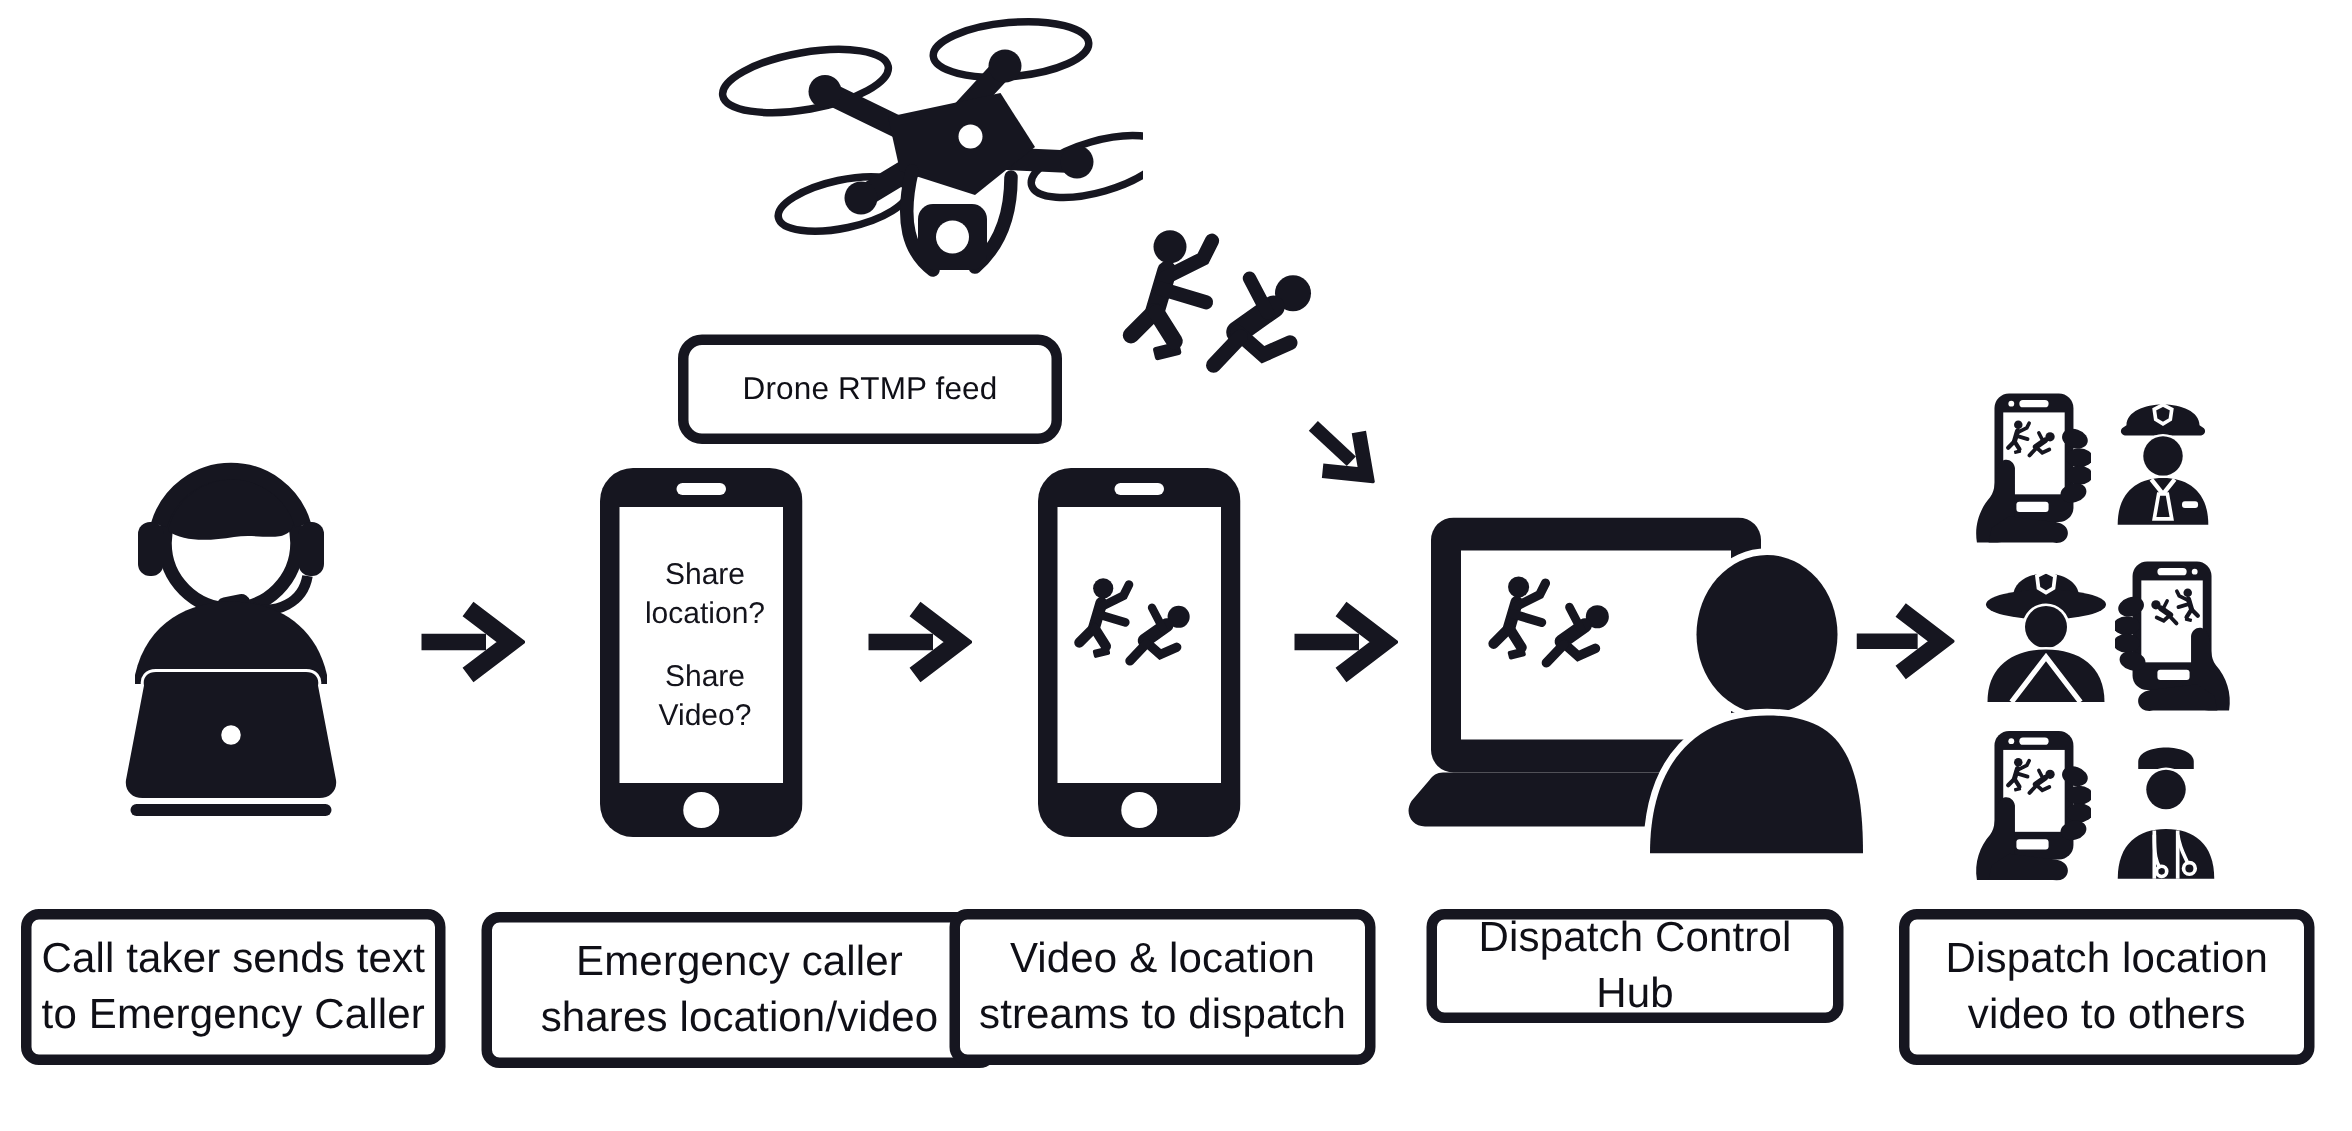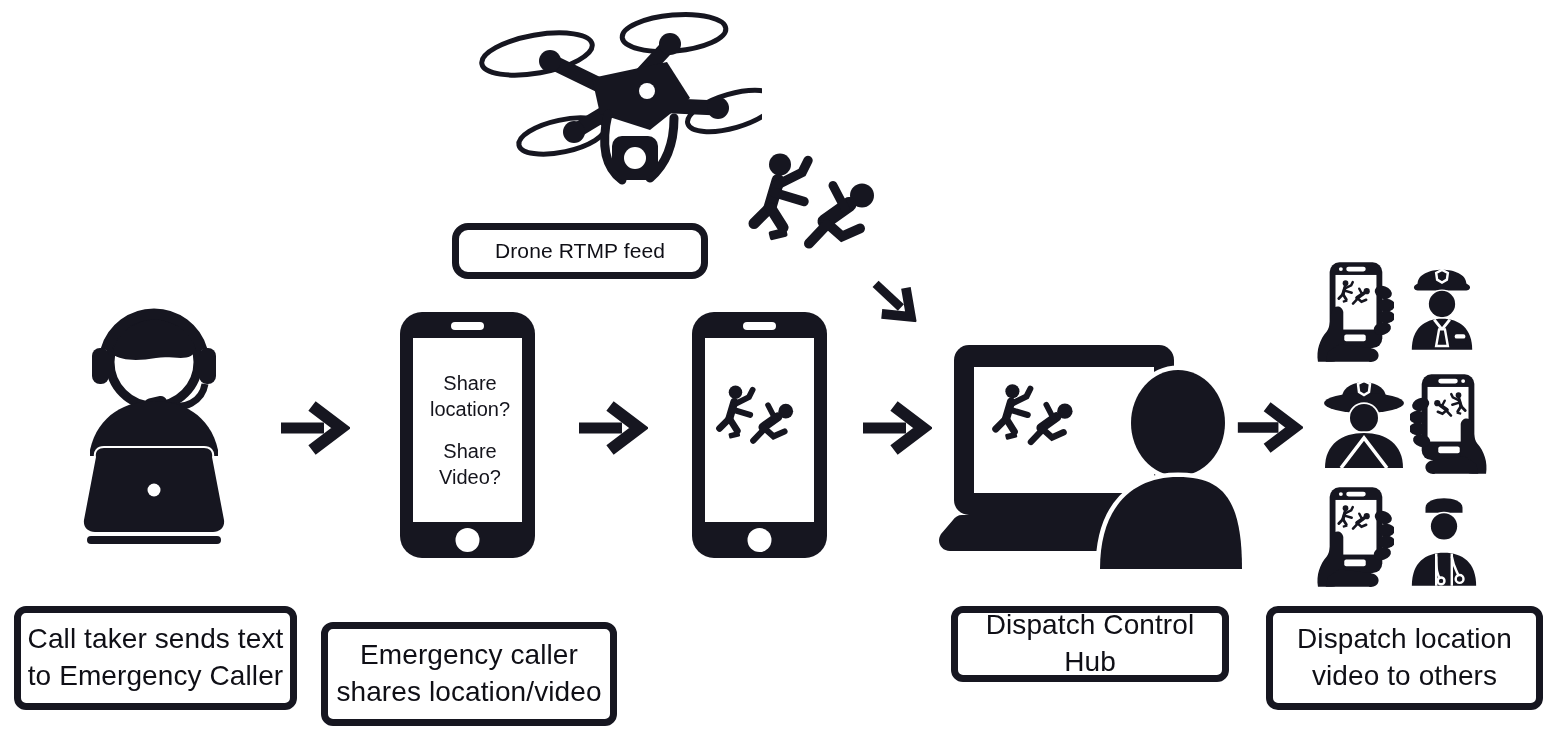--- a/index.html
+++ b/index.html
@@ -192,21 +192,21 @@
 </svg>
 
 <div class="stage">
 
   <div class="abs icon" style="left:462px;top:6px;width:300px;height:200px">
     <svg viewBox="0 0 300 200">
         <use href="#g-drone"></use>
       </svg>
   </div>
 
-  <div class="pill small" style="left:452px;top:223px;width:256px;height:56px">
+  <div class="pill small" style="left:452px;top:223px;width:256px;height:73px">
     <span>Drone RTMP feed</span>
   </div>
 
   <div class="abs icon" style="left:745px;top:150px;width:150px;height:118px">
     <svg viewBox="0 0 150 115">
         <use href="#g-incident"></use>
       </svg>
   </div>
 
   <div class="abs icon rot45" style="left:866px;top:278px;width:58px;height:48px">
@@ -304,23 +304,27 @@
       <svg viewBox="0 0 78 96">
           <use href="#g-paramedic"></use>
         </svg>
     </div>
   </div>
 
   <div class="pill" style="left:14px;top:606px;width:283px;height:104px">
     <span>Call taker sends text
 to Emergency Caller</span>
   </div>
-  <div class="pill" style="left:321px;top:622px;width:296px;height:104px">
+  <div class="pill" style="left:321px;top:608px;width:344px;height:104px">
     <span>Emergency caller
 shares location/video</span>
+  </div>
+  <div class="pill" style="left:633px;top:606px;width:284px;height:104px">
+    <span>Video &amp; location
+streams to dispatch</span>
   </div>
   <div class="pill" style="left:951px;top:606px;width:278px;height:76px">
     <span>Dispatch Control
 Hub</span>
   </div>
   <div class="pill" style="left:1266px;top:606px;width:277px;height:104px">
     <span>Dispatch location
 video to others</span>
   </div>
 

